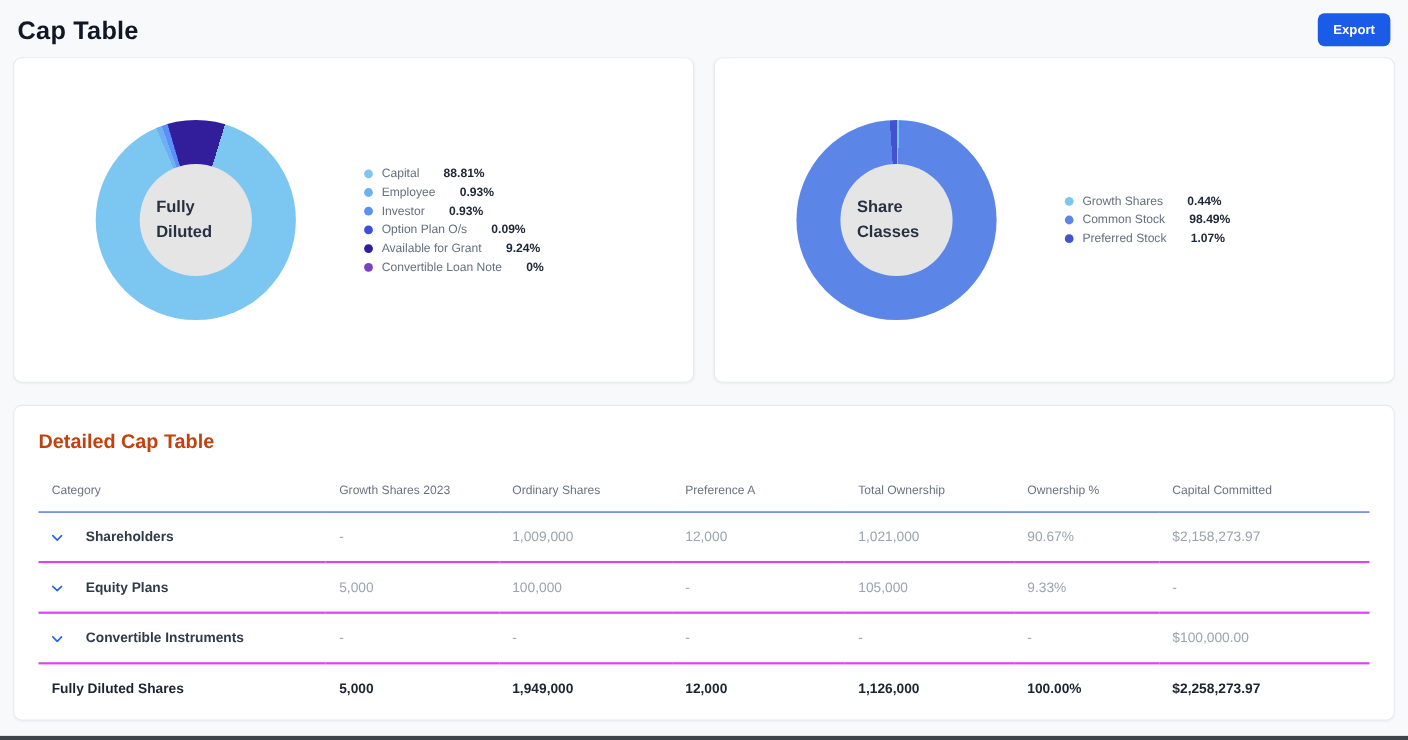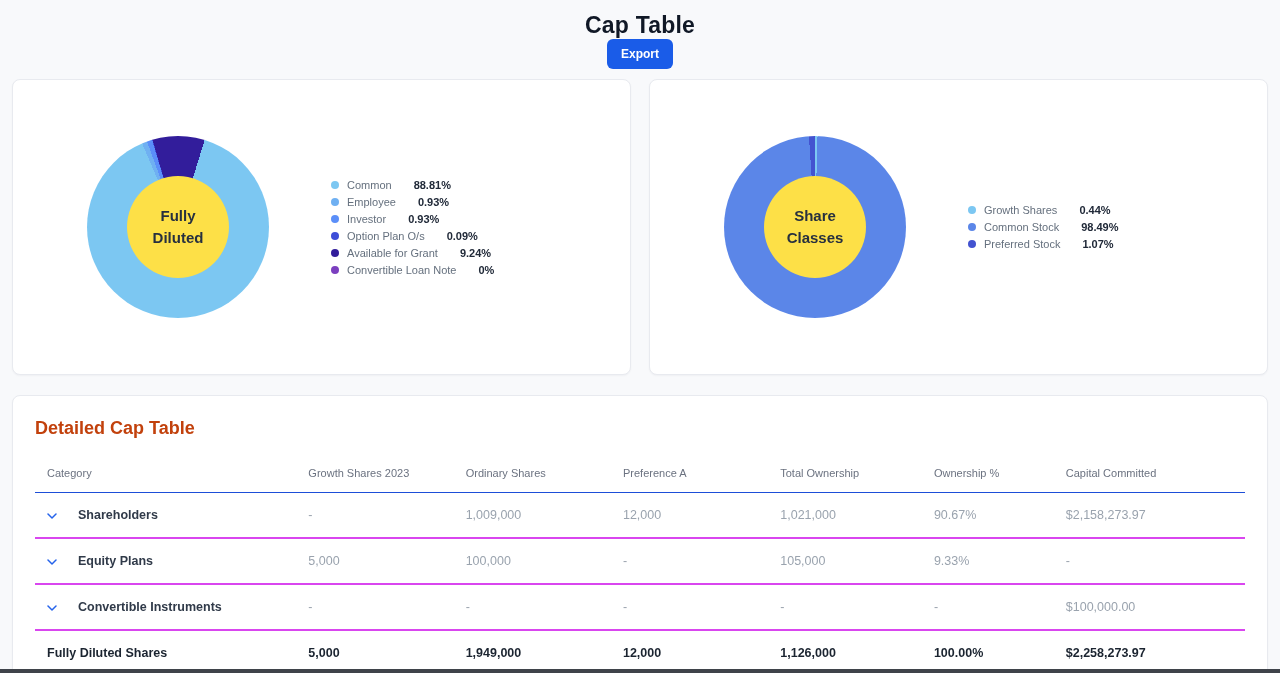--- a/index.html
+++ b/index.html
@@ -6,41 +6,41 @@
   html, body { margin: 0; padding: 0; }
   body {
     width: 1280px; height: 673px;
     background: #f8f9fb;
     font-family: "Liberation Sans", sans-serif;
     overflow: hidden;
     position: relative;
   }
 
   
-  .header { display: flex; justify-content: space-between; align-items: center; padding: 12px 16px 10px 16px; flex-direction: column; }
+  .header { display: flex; justify-content: space-between; align-items: center; padding: 12px 16px 10px 16px; }
   .page-title { font-size: 23px; font-weight: 700; color: #101826; margin: 0; letter-spacing: .2px; }
   .export-btn {
     background: #1A5CE8; color: #fff; font-family: inherit;
     font-size: 12px; font-weight: 700; border: none; border-radius: 6px;
     padding: 8px 14px; cursor: pointer;
   }
 
   
   .cards-row { display: flex; gap: 18px; padding: 0 12px; }
   .chart-card {
     flex: 1; background: #fff; border: 1px solid #e8eaef; border-radius: 8px;
     box-shadow: 0 1px 2px rgba(16,24,40,.04);
     height: 296px; display: flex; align-items: center;
   }
   .donut-wrap { margin-left: 74px; position: relative; width: 182px; height: 182px; flex: none; }
   .donut { width: 182px; height: 182px; border-radius: 50%; }
   .hole {
     position: absolute; left: 50%; top: 50%; transform: translate(-50%,-50%);
-    width: 102px; height: 102px; border-radius: 50%; background: #fde047;
-    display: flex; align-items: center; justify-content: center; text-align: center;
+    width: 102px; height: 102px; border-radius: 50%; background: #e5e5e5;
+    display: flex; align-items: center; justify-content: center; text-align: left;
   }
   .center-label { font-size: 15px; font-weight: 600; color: #27303f; line-height: 1.45; width: 72px; }
   .legend { margin-left: 62px; }
   .legend-item { display: flex; align-items: center; margin: 5px 0; }
   .dot { width: 8px; height: 8px; border-radius: 50%; margin-right: 8px; flex: none; }
   .legend-label { font-size: 11px; color: #65707e; margin-right: 6px; white-space: nowrap; }
   .legend-value { font-size: 11px; font-weight: 700; color: #202938; white-space: nowrap; padding-left: 16px; }
 
   
   .table-card {
@@ -80,21 +80,21 @@
   <section class="chart-card">
     <div class="donut-wrap">
       <div class="donut" style="background: conic-gradient(from 17deg, rgb(124, 199, 242) 0%, rgb(124, 199, 242) 88.81%, rgb(111, 176, 242) 88.81%, rgb(111, 176, 242) 89.74%, rgb(91, 143, 249) 89.74%, rgb(91, 143, 249) 90.67%, rgb(61, 78, 216) 90.67%, rgb(61, 78, 216) 90.76%, rgb(50, 29, 155) 90.76%, rgb(50, 29, 155) 100%);"></div>
       <div class="hole">
         <span class="center-label">Fully Diluted</span>
       </div>
     </div>
     <div class="legend">
   <div class="legend-item">
     <span class="dot" style="background: rgb(124, 199, 242);"></span>
-    <span class="legend-label">Common</span>
+    <span class="legend-label">Capital</span>
     <span class="legend-value">88.81%</span>
   </div>
 
   <div class="legend-item">
     <span class="dot" style="background: rgb(111, 176, 242);"></span>
     <span class="legend-label">Employee</span>
     <span class="legend-value">0.93%</span>
   </div>
 
   <div class="legend-item">

